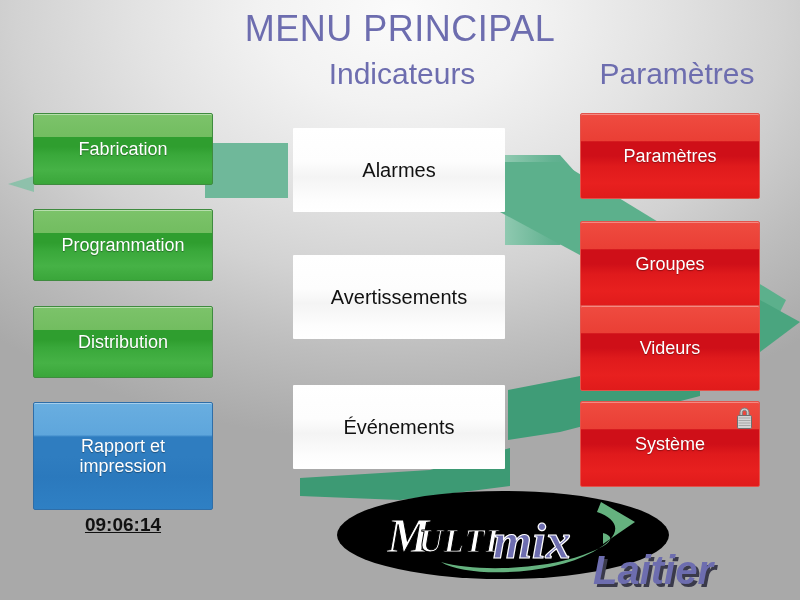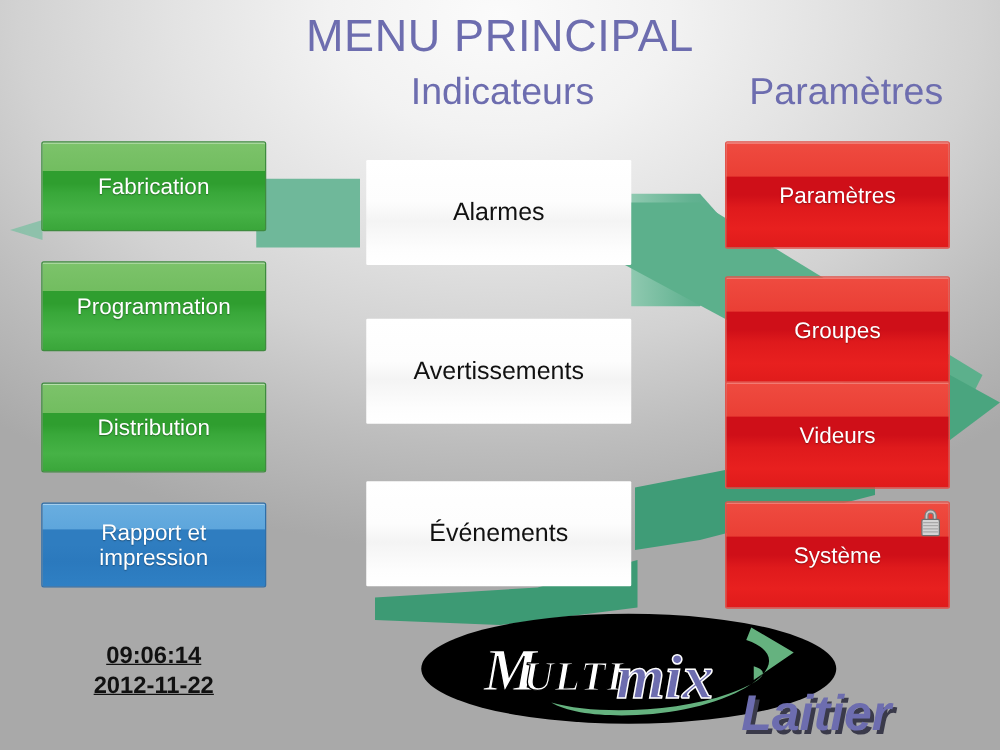--- a/index.html
+++ b/index.html
@@ -42,21 +42,21 @@
     border:1px solid #3f8b3f;border-radius:2px;
     color:#ffffff;font-size:18px;
     text-shadow:0 1px 1px rgba(0,0,0,.35);
     background:linear-gradient(to bottom,
        #7cc36a 0%, #72bd60 33%,
        #2f9e2f 33%, #2f9e2f 47%,
        #39a83a 58%, #46b246 80%, #3aa63a 100%);
     box-shadow:inset 0 1px 0 rgba(255,255,255,.45);
   }
   .blue{
-    width:180px;height:68px;left:33px;
+    width:180px;height:108px;left:33px;
     border:1px solid #2f6ea8;border-radius:2px;
     color:#ffffff;font-size:18px;
     text-shadow:0 1px 1px rgba(0,0,0,.35);
     background:linear-gradient(to bottom,
        #69aee0 0%, #5ea6dc 30%,
        #2f7dc0 32%, #2f7dc0 50%,
        #2b79bd 70%, #2f80c4 100%);
     box-shadow:inset 0 1px 0 rgba(255,255,255,.4);
   }
   .white{
@@ -173,21 +173,20 @@
           <line x1="3.5" y1="17" x2="15.5" y2="17"></line>
           <line x1="3.5" y1="19.5" x2="15.5" y2="19.5"></line>
         </g>
       </svg>
     </span>
     <span class="lbl">Système</span>
   </div>
 
   <div class="clock">
     <div>09:06:14</div>
-    <div>2012-11-22</div>
   </div>
 
   <svg id="logo" viewBox="0 0 345 95">
     <ellipse cx="168" cy="45" rx="166" ry="44" fill="#000000"></ellipse>
 
     <path d="M106,72 C132,88 214,86 258,62 C288,46 286,30 262,22
              L266,12 L300,32 L268,54 L268,43 C282,47 276,55 248,65
              C206,80 140,82 106,72 Z" fill="#65b27f"></path>
     <text x="52" y="62" font-family="'Liberation Serif', serif" font-size="48" font-style="italic" font-weight="bold" fill="#ffffff" stroke="#000" stroke-width="1">M</text>
     <text x="84" y="62" font-family="'Liberation Serif', serif" font-size="33" font-style="italic" font-weight="bold" fill="#ffffff" stroke="#000" stroke-width="1" letter-spacing="1">ULTI</text>

